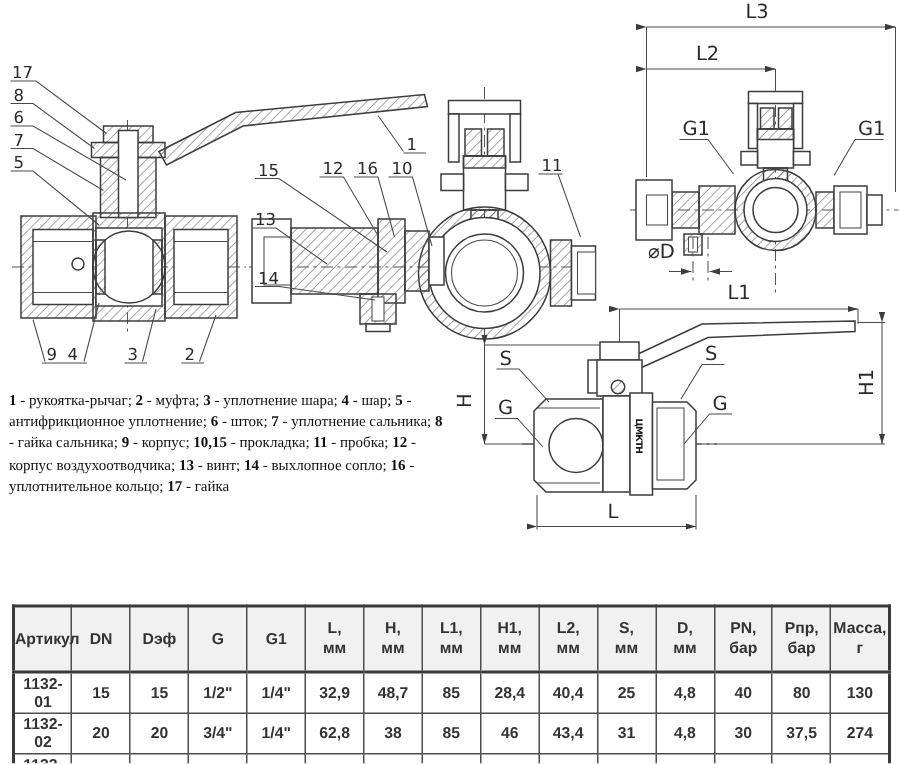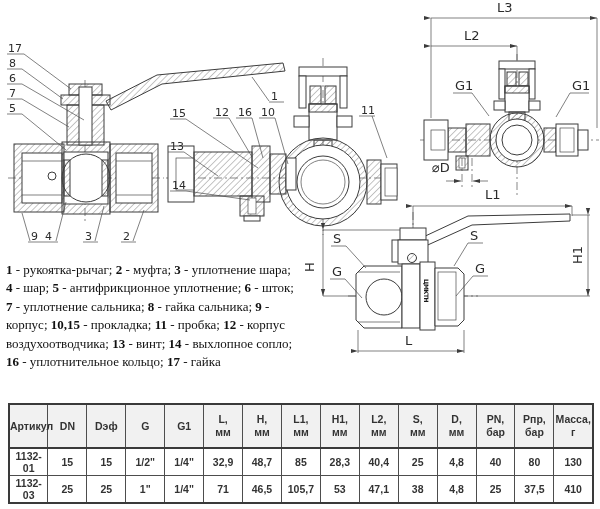--- a/index.html
+++ b/index.html
@@ -11,21 +11,21 @@
   .thin{stroke:#4a4a4a;fill:none;stroke-width:.7;}
   .dash{stroke:#555;fill:none;stroke-width:.7;stroke-dasharray:8 3 2 3;}
   .hat{fill:url(#h1);stroke:#3c3c3c;stroke-width:1;}
   .wht{fill:#fff;stroke:#3c3c3c;stroke-width:1;}
   .whtthin{fill:#fff;stroke:#4a4a4a;stroke-width:.7;}
   .dim{font:13px "DejaVu Sans",sans-serif;fill:#2b2b2b;}
   .co{font:11px "DejaVu Sans",sans-serif;fill:#2b2b2b;}
   .brand{font:bold 6px "DejaVu Sans",sans-serif;fill:#1a1a1a;letter-spacing:-.5px;}
   
   #legend{position:absolute;left:6px;top:261px;width:293px;
-          font-family:"Liberation Serif",serif;font-size:13px;line-height:1.42;color:#111;}
+          font-family:"Liberation Serif",serif;font-size:10px;line-height:1.42;color:#111;}
   #legend b{font-weight:bold;}
   
   #sec-title{position:absolute;left:6px;top:378px;font-family:"Liberation Serif",serif;
              font-size:14.5px;color:#161616;}
   
   #spec-table{position:absolute;left:8px;top:403px;width:586px;border-collapse:collapse;
               table-layout:fixed;font-family:"Liberation Sans",sans-serif;}
   #spec-table th,#spec-table td{border:1px solid #4d4d4d;text-align:center;vertical-align:middle;
               font-size:10.5px;font-weight:bold;color:#333;padding:1px 0;}
   #spec-table{border:2px solid #3a3a3a;}
@@ -367,27 +367,44 @@
   <tbody>
         <tr>
           <td>1132-01</td>
           <td>15</td>
           <td>15</td>
           <td>1/2"</td>
           <td>1/4"</td>
           <td>32,9</td>
           <td>48,7</td>
           <td>85</td>
-          <td>28,3</td>
+          <td>28,4</td>
           <td>40,4</td>
           <td>25</td>
           <td>4,8</td>
           <td>40</td>
           <td>80</td>
           <td>130</td>
+        </tr>
+        <tr>
+          <td>1132-02</td>
+          <td>20</td>
+          <td>20</td>
+          <td>3/4"</td>
+          <td>1/4"</td>
+          <td>62,8</td>
+          <td>38</td>
+          <td>85</td>
+          <td>46</td>
+          <td>43,4</td>
+          <td>31</td>
+          <td>4,8</td>
+          <td>30</td>
+          <td>37,5</td>
+          <td>274</td>
         </tr>
         <tr>
           <td>1132-03</td>
           <td>25</td>
           <td>25</td>
           <td>1"</td>
           <td>1/4"</td>
           <td>71</td>
           <td>46,5</td>
           <td>105,7</td>

